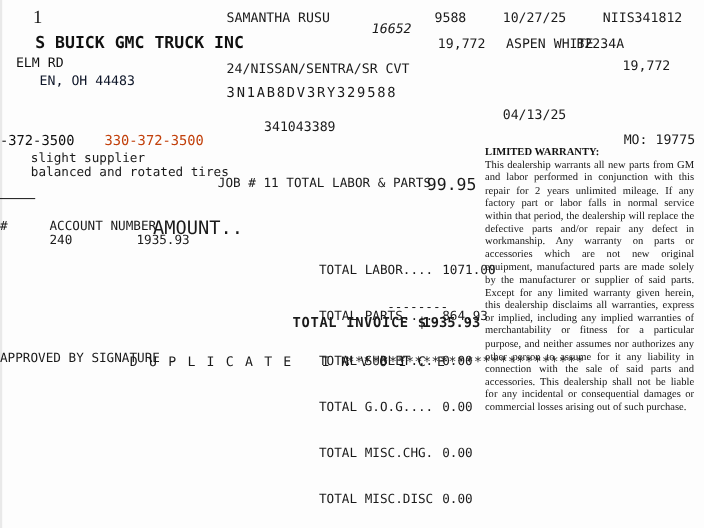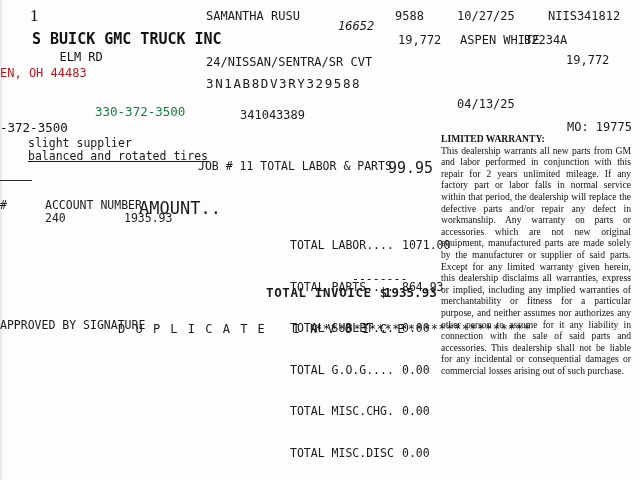--- a/index.html
+++ b/index.html
@@ -41,36 +41,36 @@
     font-weight: bold;
     font-family: "DejaVu Sans Mono", monospace;
     letter-spacing: 0px;
     color: #111;
     margin-left: 32px;
   }
   #dealer-addr1 {
     left: 0px; top: 50px;
     font-size: 12px;
     color: #111;
-    padding-left: 45px;
   }
   #dealer-addr2 {
     left: 0px; top: 66px;
     font-size: 12px;
-    color: #b91c1c;
+    color: #0f172a;
+    padding-left: 36px;
   }
   #phone-1 {
     left: 0px; top: 120px;
     font-size: 12.5px;
     color: #111;
   }
   #phone-2 {
-    left: 95px; top: 104px;
+    left: 95px; top: 120px;
     font-size: 12.5px;
-    color: #15803d;
+    color: #c2410c;
   }
 
   
   #cust-name   { left: 206px; top: 9px;  font-size: 12px; }
   #ro-number   { left: 338px; top: 19px;  font-size: 12px; font-style: italic; }
   #tag-number  { left: 395px; top: 9px;  font-size: 12px; }
   #open-date   { left: 457px; top: 9px;  font-size: 12px; }
   #stock-no    { left: 548px; top: 9px;  font-size: 12px; }
 
   #mileage-out { left: 398px; top: 33px; font-size: 12px; }
@@ -80,21 +80,21 @@
 
   #vehicle-desc { left: 206px; top: 55px; font-size: 12px; }
   #vin          { left: 206px; top: 76px; font-size: 12.5px; letter-spacing: 1.6px; }
   #cust-number  { left: 240px; top: 108px; font-size: 12px; }
   #close-date   { left: 457px; top: 97px; font-size: 12px; }
 
   #mo-number { right: 8px; top: 120px; font-size: 12px; }
 
   
   #complaint-1 { left: 28px; top: 136px; font-size: 11.5px; }
-  #complaint-2 { left: 28px; top: 149px; font-size: 11.5px; text-decoration: underline; }
+  #complaint-2 { left: 28px; top: 149px; font-size: 11.5px; }
 
   
   #job-total-label { left: 198px; top: 159px; font-size: 11.5px; }
   #job-total-value { left: 388px; top: 159px; font-size: 15px; }
 
   .hrule {
     position: absolute;
     border-top: 1px solid #2b2b2b;
     height: 0;
   }

